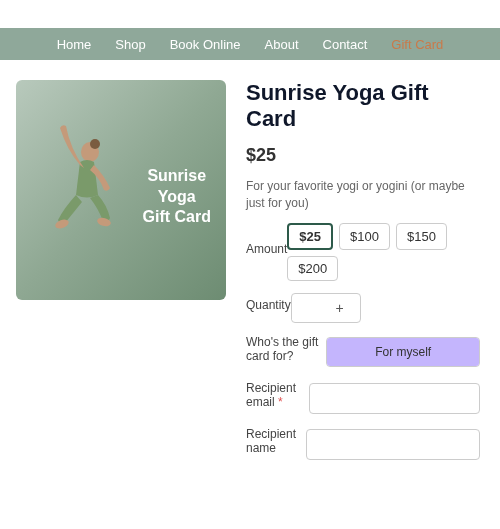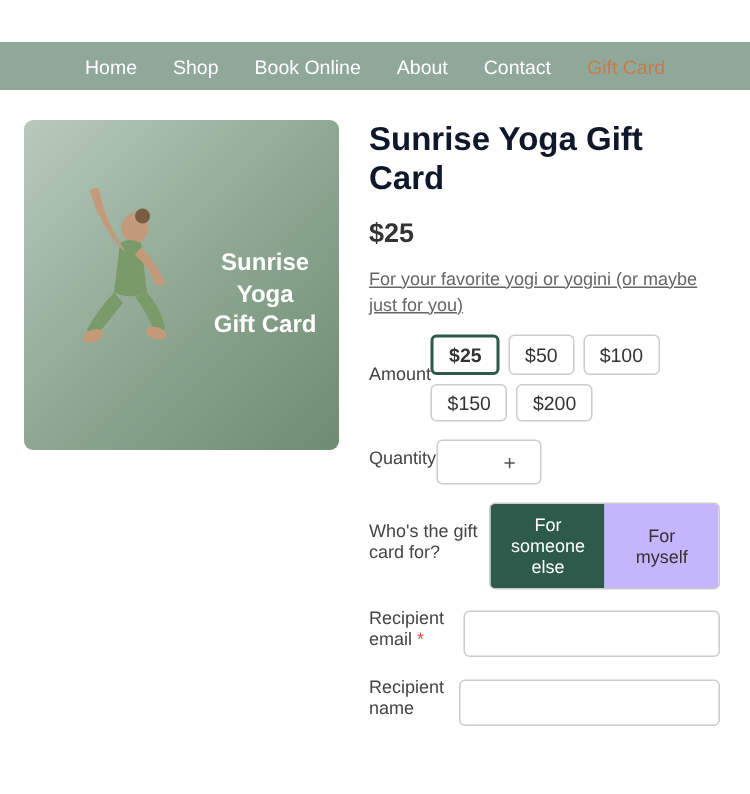--- a/index.html
+++ b/index.html
@@ -107,21 +107,20 @@
     .product-price {
       font-size: 18px;
       font-weight: 700;
       color: #333;
     }
 
     .product-desc {
       font-size: 12px;
       color: #666;
       line-height: 1.4;
-      text-decoration: underline;
     }
 
     .field-label {
       font-size: 12px;
       color: #444;
       margin-bottom: 6px;
       font-weight: 400;
     }
 
     
@@ -280,39 +279,37 @@
     <h1 class="product-title">Sunrise Yoga Gift Card</h1>
 
     <div class="product-price">$25</div>
 
     <div class="product-desc">For your favorite yogi or yogini (or maybe just for you)</div>
 
     <div class="section-block">
       <div class="field-label">Amount</div>
       <div class="amount-group">
         <button class="amount-btn selected">$25</button>
-        <button class="amount-btn">$50</button>
         <button class="amount-btn">$100</button>
         <button class="amount-btn">$150</button>
         <button class="amount-btn">$200</button>
       </div>
     </div>
 
     <div class="section-block">
       <div class="field-label">Quantity</div>
       <div class="quantity-control">
         <input class="qty-value" type="text" readonly="" style="">
         <button class="qty-btn">+</button>
       </div>
     </div>
 
     <div class="section-block">
       <div class="field-label">Who's the gift card for?</div>
       <div class="recipient-toggle">
-        <button class="recipient-btn active">For someone else</button>
         <button class="recipient-btn">For myself</button>
       </div>
     </div>
 
     <div class="section-block">
       <div class="field-label">
         <span>Recipient email</span><span class="required"> *</span>
       </div>
       <input class="text-input" type="email" style="">
     </div>

